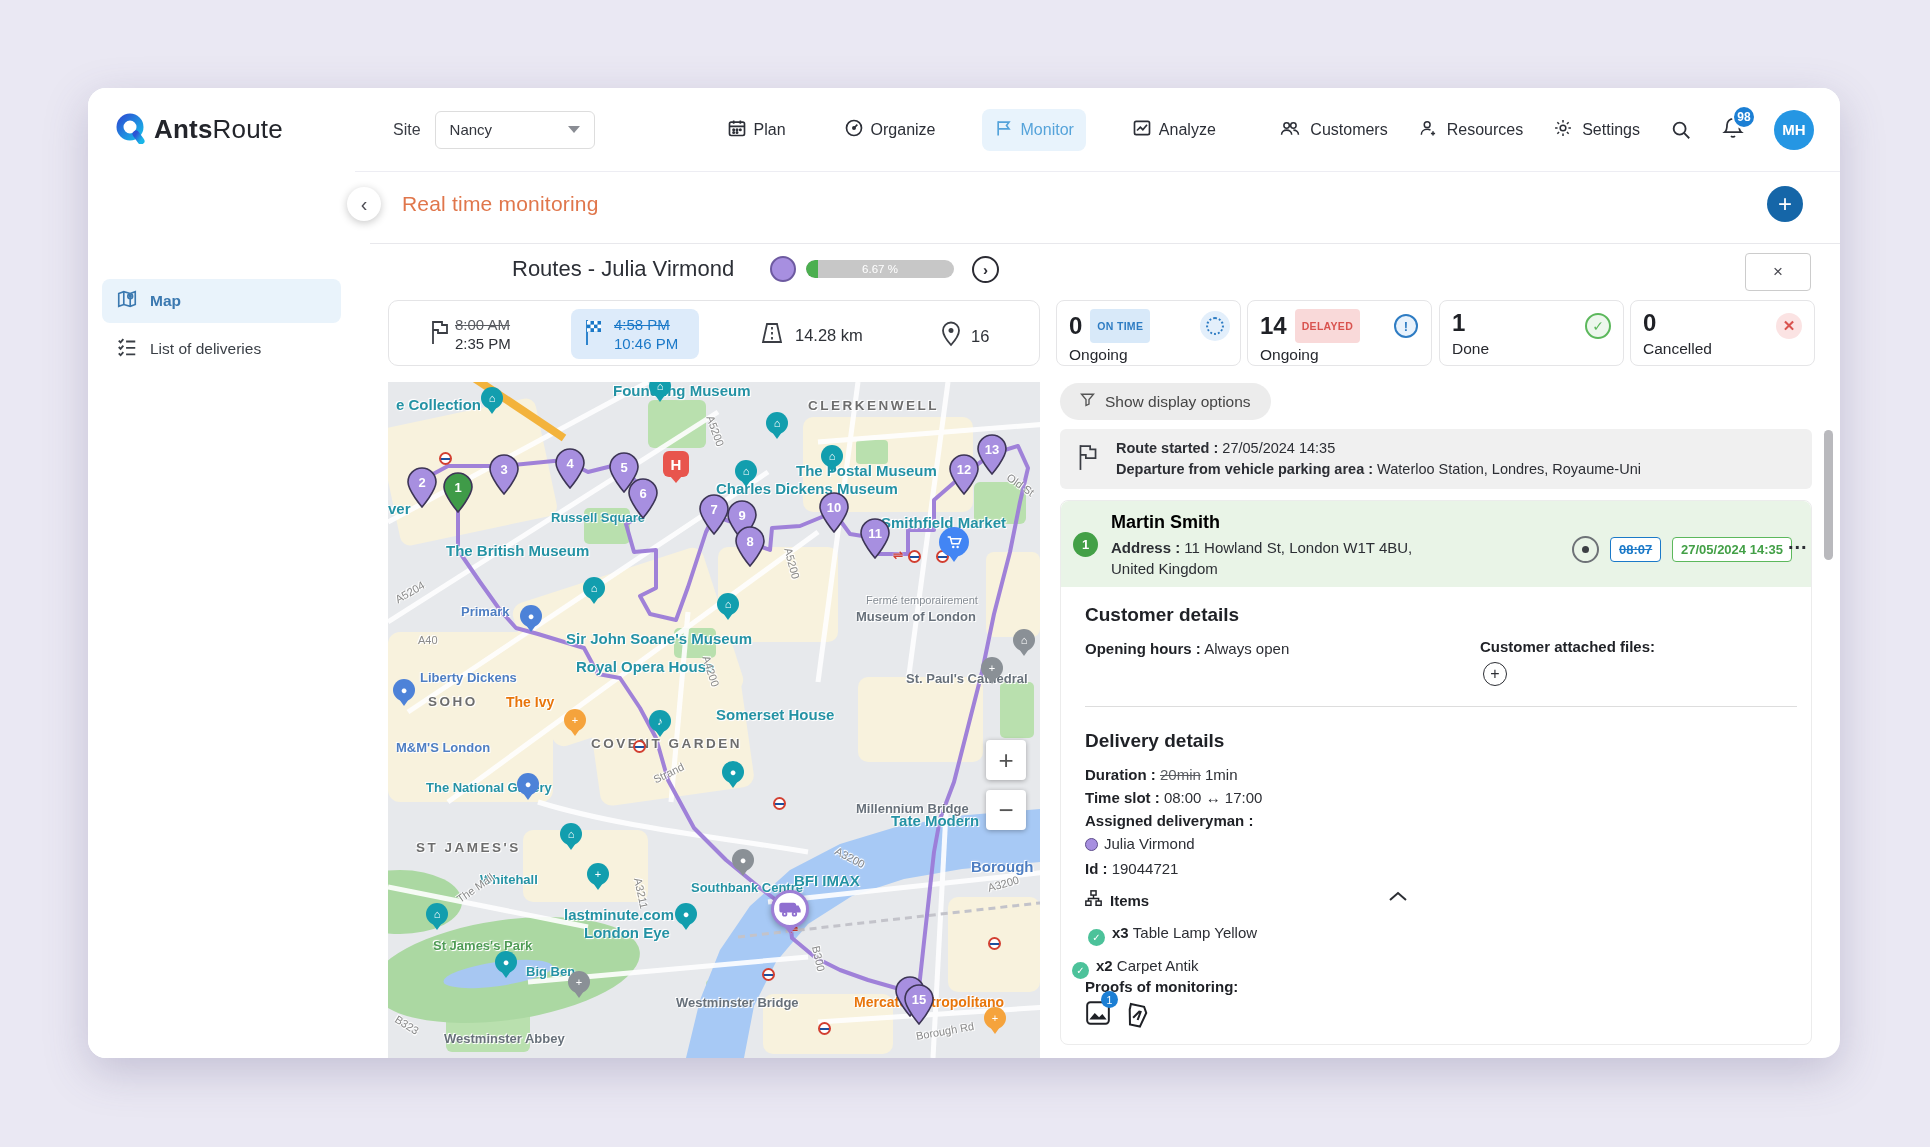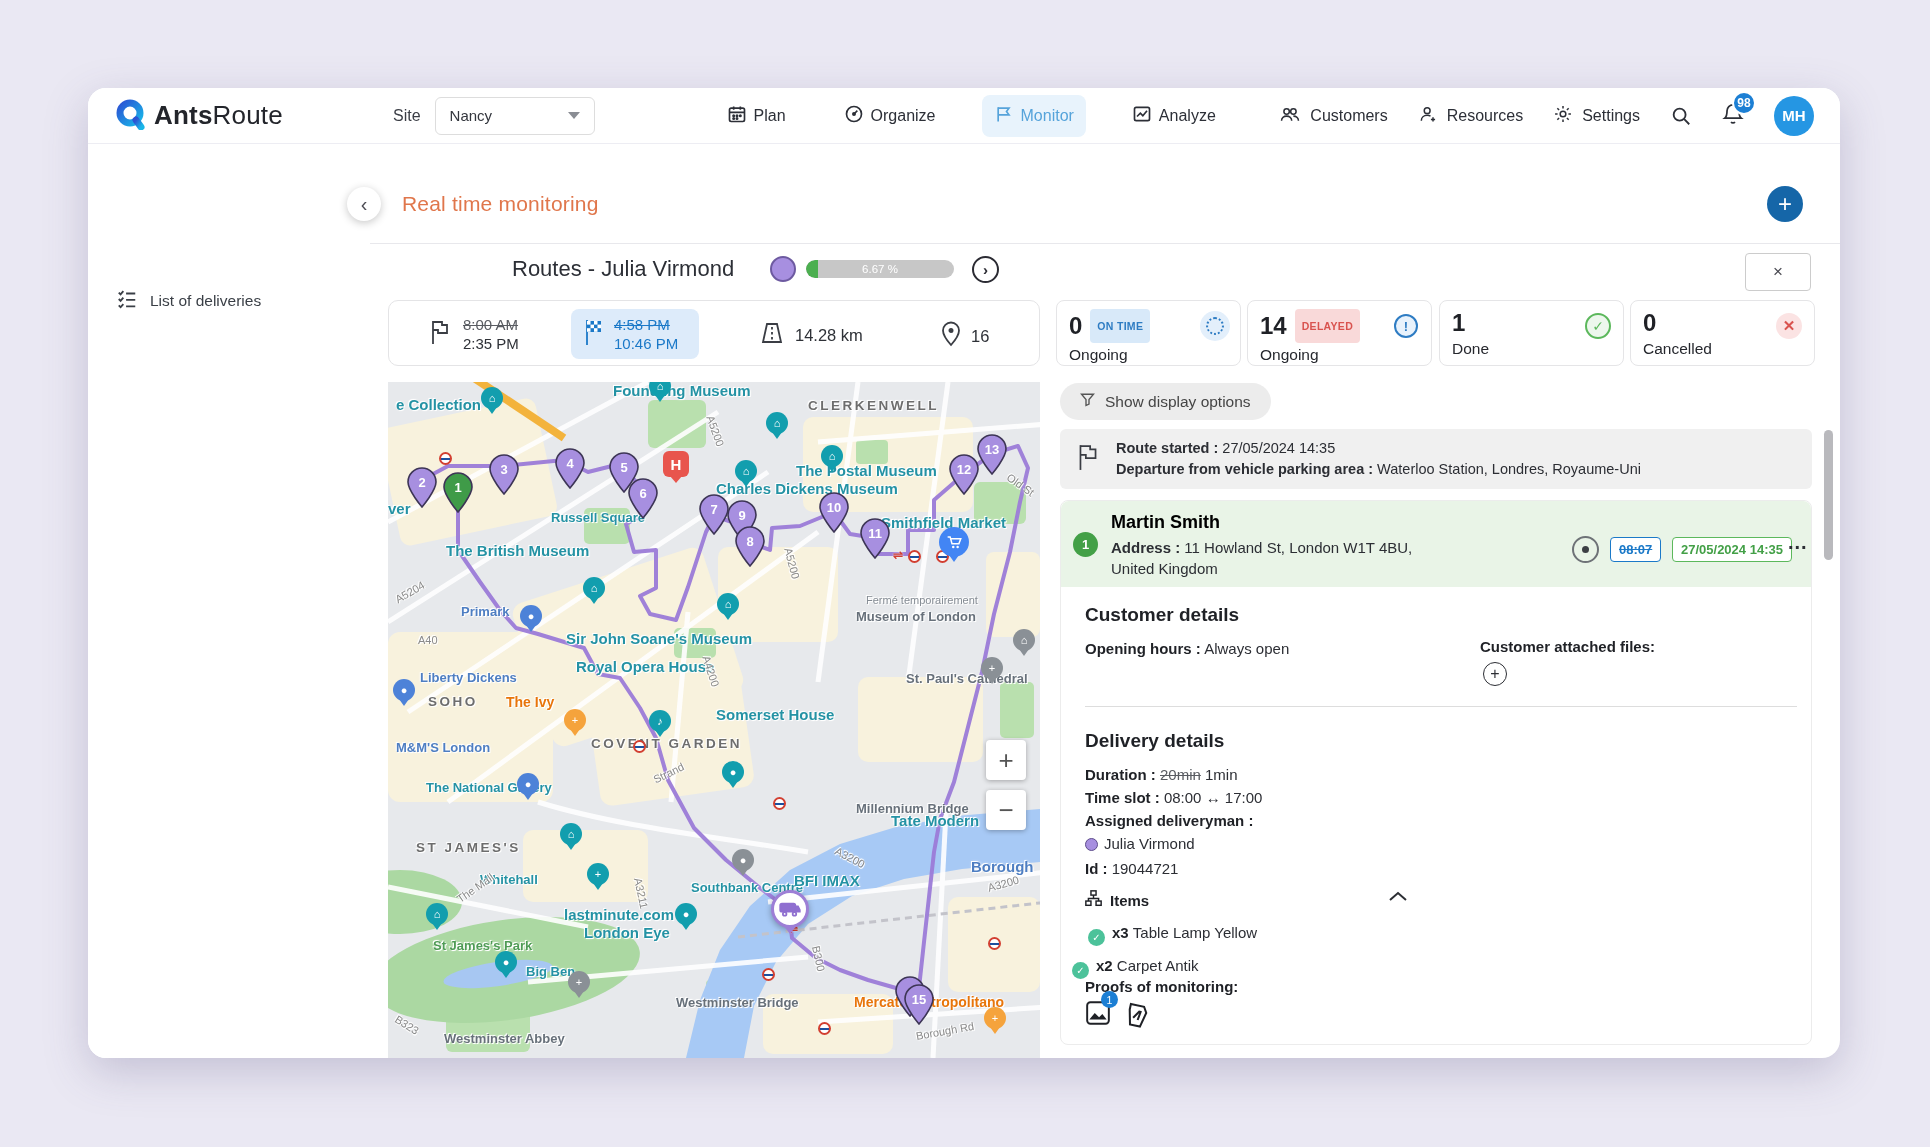--- a/index.html
+++ b/index.html
@@ -1,21 +1,21 @@
 <!DOCTYPE html>
 <html><head>
 <meta charset="utf-8">
 <style>
   * { box-sizing: border-box; margin: 0; padding: 0; }
   html,body { width:1930px; height:1147px; }
   body { font-family:"Liberation Sans", sans-serif; background:#eae8f3; position:relative; overflow:hidden; }
   .card { position:absolute; left:88px; top:88px; width:1752px; height:970px; background:#fff; border-radius:18px; box-shadow:0 14px 44px rgba(84,74,125,.25); }
 
   
-  .navbar { position:absolute; left:0; top:0; width:100%; height:56px; display:flex; align-items:center; padding:0 26px; border-bottom:1px solid #ededf3; border-radius:18px 18px 0 0; background:#fff; }
+  .navbar { position:absolute; left:0; top:0; width:100%; height:84px; display:flex; align-items:center; padding:0 26px; border-bottom:1px solid #ededf3; border-radius:18px 18px 0 0; background:#fff; }
   .logo { display:flex; align-items:center; gap:8px; }
   .logo-text { font-size:26px; color:#23252b; letter-spacing:.2px; }
   .logo-text b { font-weight:800; }
   .site-group { display:flex; align-items:center; gap:14px; margin-left:110px; }
   .site-label { font-size:16px; color:#3a3d45; }
   .site-select { width:160px; height:38px; border:1px solid #ddd; border-radius:6px; display:flex; align-items:center; justify-content:space-between; padding:0 14px; font-size:15px; color:#33363d; background:#fff; cursor:pointer; }
   .caret { width:0; height:0; border-left:6px solid transparent; border-right:6px solid transparent; border-top:7px solid #8a8d94; }
   .nav-tabs { display:flex; align-items:center; gap:34px; margin-left:120px; }
   .nav-tab { display:flex; align-items:center; gap:7px; font-size:16px; color:#2c2f37; padding:9px 12px; border-radius:8px; cursor:pointer; white-space:nowrap; }
   .nav-tab.active { background:#e8f3fc; color:#55a3da; }
@@ -43,21 +43,21 @@
   .route-title { position:absolute; left:424px; top:168px; font-size:22px; color:#2c2f36; }
   .route-dot { position:absolute; left:682px; top:168px; width:26px; height:26px; border-radius:50%; background:#a78fe0; border:2px solid #6d5aa0; }
   .progress { position:absolute; left:718px; top:172px; width:148px; height:18px; background:#c7c7c7; border-radius:9px; overflow:hidden; }
   .progress-fill { height:100%; background:#4caf50; border-radius:9px 0 0 9px; }
   .progress-label { position:absolute; inset:0; display:flex; align-items:center; justify-content:center; color:#fff; font-size:11.5px; }
   .route-arrow { position:absolute; left:884px; top:168px; width:27px; height:27px; border:2px solid #2b2b33; border-radius:50%; display:flex; align-items:center; justify-content:center; font-size:15px; font-weight:bold; color:#2b2b33; cursor:pointer; }
   .close-btn { position:absolute; left:1657px; top:165px; width:66px; height:38px; border:1px solid #ccc; border-radius:4px; background:#fff; display:flex; align-items:center; justify-content:center; font-size:17px; color:#4a4a52; cursor:pointer; }
 
   
   .stats-bar { position:absolute; left:300px; top:212px; width:652px; height:66px; border:1px solid #e4e4e6; border-radius:10px; background:#fff; }
-  .stat-flag { position:absolute; left:40px; top:14px; display:flex; gap:12px; align-items:center; }
+  .stat-flag { position:absolute; left:40px; top:14px; display:flex; gap:4px; align-items:center; }
   .stat-times { font-size:15px; color:#2e3137; line-height:19px; }
   .strike-gray { text-decoration:line-through; color:#595c62; }
   .stat-endbox { position:absolute; left:182px; top:8px; width:128px; height:50px; background:#ddebfa; border-radius:8px; display:flex; gap:9px; align-items:center; padding:0 12px; }
   .stat-endbox .stat-times { color:#1b79c8; }
   .strike-blue { text-decoration:line-through; color:#1b79c8; }
   .stat-dist { position:absolute; left:370px; top:20px; display:flex; gap:10px; align-items:center; font-size:16.5px; color:#2e3137; }
   .stat-stops { position:absolute; left:552px; top:20px; display:flex; gap:10px; align-items:center; font-size:16.5px; color:#2e3137; }
 
   
   .status-card { position:absolute; top:212px; width:185px; height:66px; background:#fff; border:1px solid #e5e5e7; border-radius:8px; padding:8px 12px; }
@@ -228,20 +228,29 @@
               <path d="M12 3a6.5 6.5 0 0 0-6.5 6.5c0 6-2.5 8-2.5 8h18s-2.5-2-2.5-8A6.5 6.5 0 0 0 12 3Z"></path>
               <path d="M10 21.5a2.2 2.2 0 0 0 4 0"></path>
             </svg></span>
         <span class="badge-98">98</span>
       </span>
       <span class="avatar">MH</span>
     </div>
   </div>
 
   <div class="sidebar">
+    <div class="side-item active">
+      <span><svg width="22" height="22" viewBox="0 0 24 24" fill="none" stroke="#3b79b0" stroke-width="1.8">
+            <path d="M3 6l5.5-2 7 2L21 4v14l-5.5 2-7-2L3 20V6Z"></path>
+            <path d="M8.5 4v14M15.5 6v14"></path>
+            <circle cx="15.5" cy="9" r="2.6" fill="#fff"></circle>
+            <circle cx="15.5" cy="9" r="1" fill="#3b79b0"></circle>
+          </svg></span>
+      <span>Map</span>
+    </div>
     <div class="side-item">
       <span><svg width="22" height="22" viewBox="0 0 24 24" fill="none" stroke="#3a3f46" stroke-width="2">
             <path d="M3 5l2 2 3-3.5M3 12l2 2 3-3.5M3 19l2 2 3-3.5"></path>
             <path d="M11 6h10M11 13h10M11 20h10"></path>
           </svg></span>
       <span>List of deliveries</span>
     </div>
   </div>
 
   <div class="back-btn">‹</div>

